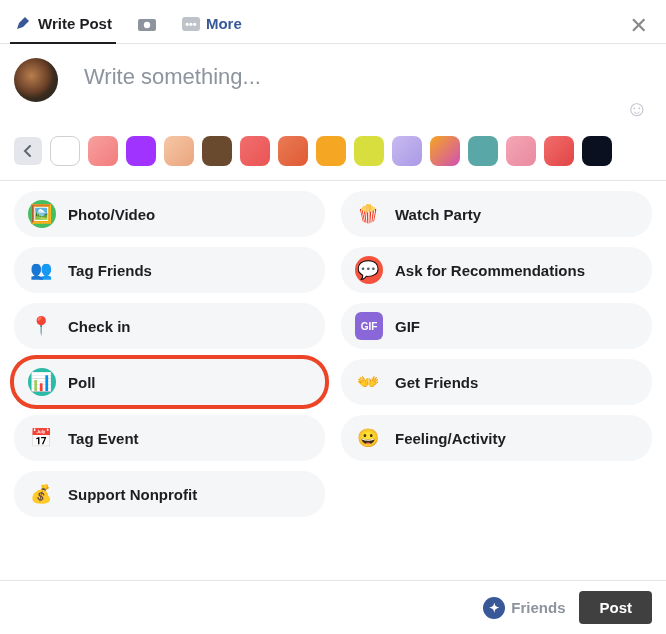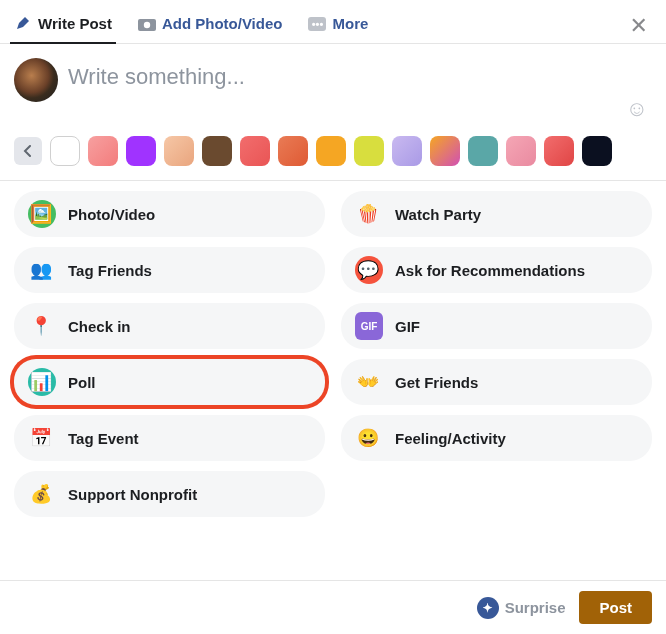--- a/index.html
+++ b/index.html
@@ -45,21 +45,21 @@
     margin-left: auto;
     color: #88898c;
     font-size: 22px;
     cursor: pointer;
     padding:4px 8px;
   }
   .input-row {
     display: flex;
     align-items: flex-start;
     padding: 14px 14px 6px 14px;
-    gap: 10px;
+    gap: 26px;
     position: relative;
   }
   .avatar {
     width: 44px; height: 44px; border-radius: 50%;
     background: radial-gradient(circle at 40% 40%, #b97e4d 0%, #6a4028 45%, #3a2c1e 60%, #1c1e21 100%);
     flex-shrink: 0;
   }
   .post-input {
     border: none;
     outline: none;
@@ -145,21 +145,21 @@
     display:flex; align-items:center; gap:6px;
     color:#8d949e; font-weight:600; font-size:15px;
     background:none; border:none; cursor:pointer;
   }
   .surprise-icon{
     width:22px;height:22px;border-radius:50%;
     background:#385898;display:inline-flex;align-items:center;justify-content:center;
     color:#fff;font-size:12px;font-weight:700;
   }
   .post-btn {
-    background:#a16207;
+    background:#404040;
     color:#fff;
     border:none;
     font-weight:700;
     font-size:15px;
     padding:8px 20px;
     border-radius:4px;
     cursor:pointer;
   }
 </style>
 </head>
@@ -176,21 +176,20 @@
       </span>
       <span>Write Post</span>
     </div>
     <div class="tab">
       <span class="tab-icon" style="color:#8d949e">
         <svg width="18" height="14" viewBox="0 0 18 14">
             <rect x="0" y="2" width="18" height="12" rx="2" fill="#8d949e"></rect>
             <circle cx="9" cy="8" r="3.2" fill="#fff"></circle>
           </svg>
       </span>
-      <span>Add Photo/Video</span>
     </div>
     <div class="tab">
       <span class="tab-icon" style="background:#bec2c9;border-radius:3px;width:18px;height:14px;color:#fff;font-size:11px;line-height:14px;">•••</span>
       <span>More</span>
     </div>
     <div class="close-x">✕</div>
   </div>
 
   <div class="input-row">
     <div class="avatar"></div>
@@ -268,18 +267,18 @@
       <button class="option" style="grid-column: 1;">
         <span class="opt-icon">💰</span>
         <span>Support Nonprofit</span>
       </button>
       <div style="grid-column: 2;"></div>
     </div>
 
   <div class="footer">
     <button class="surprise">
       <span class="surprise-icon">✦</span>
-      <span>Surprise</span>
+      <span>Friends</span>
     </button>
     <button class="post-btn">Post</button>
   </div>
 
 </div>
 
 </body></html>

